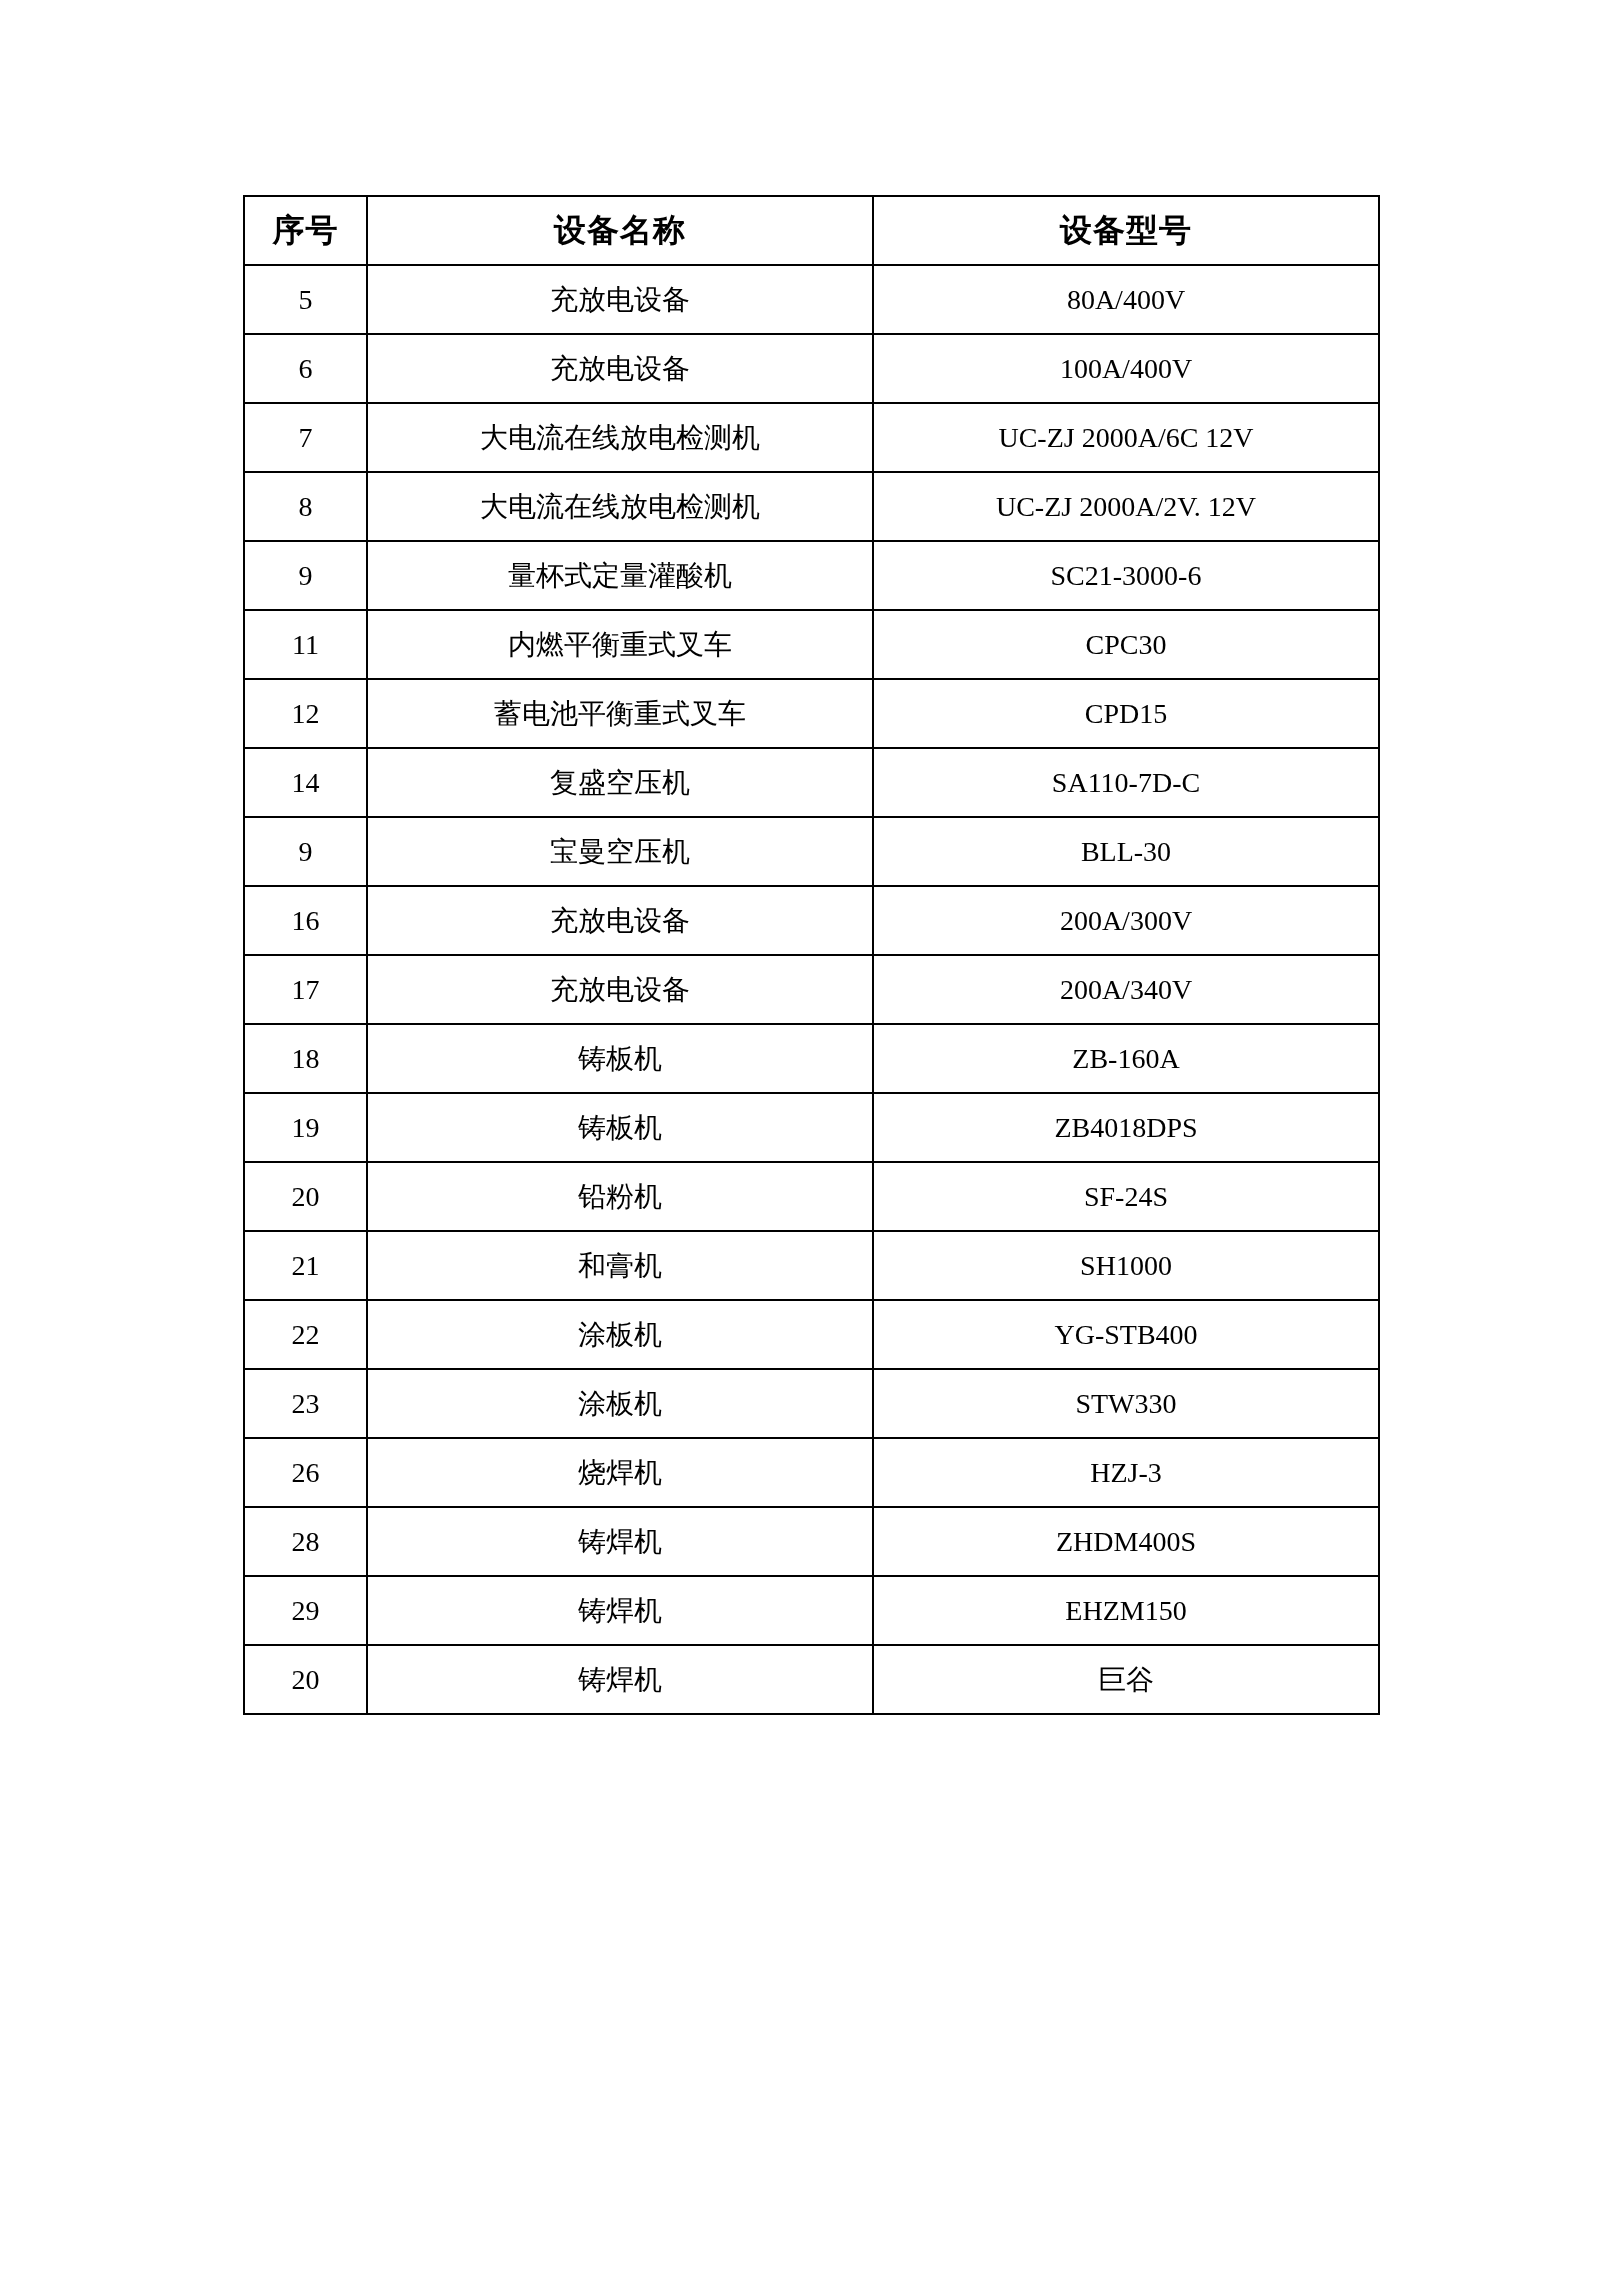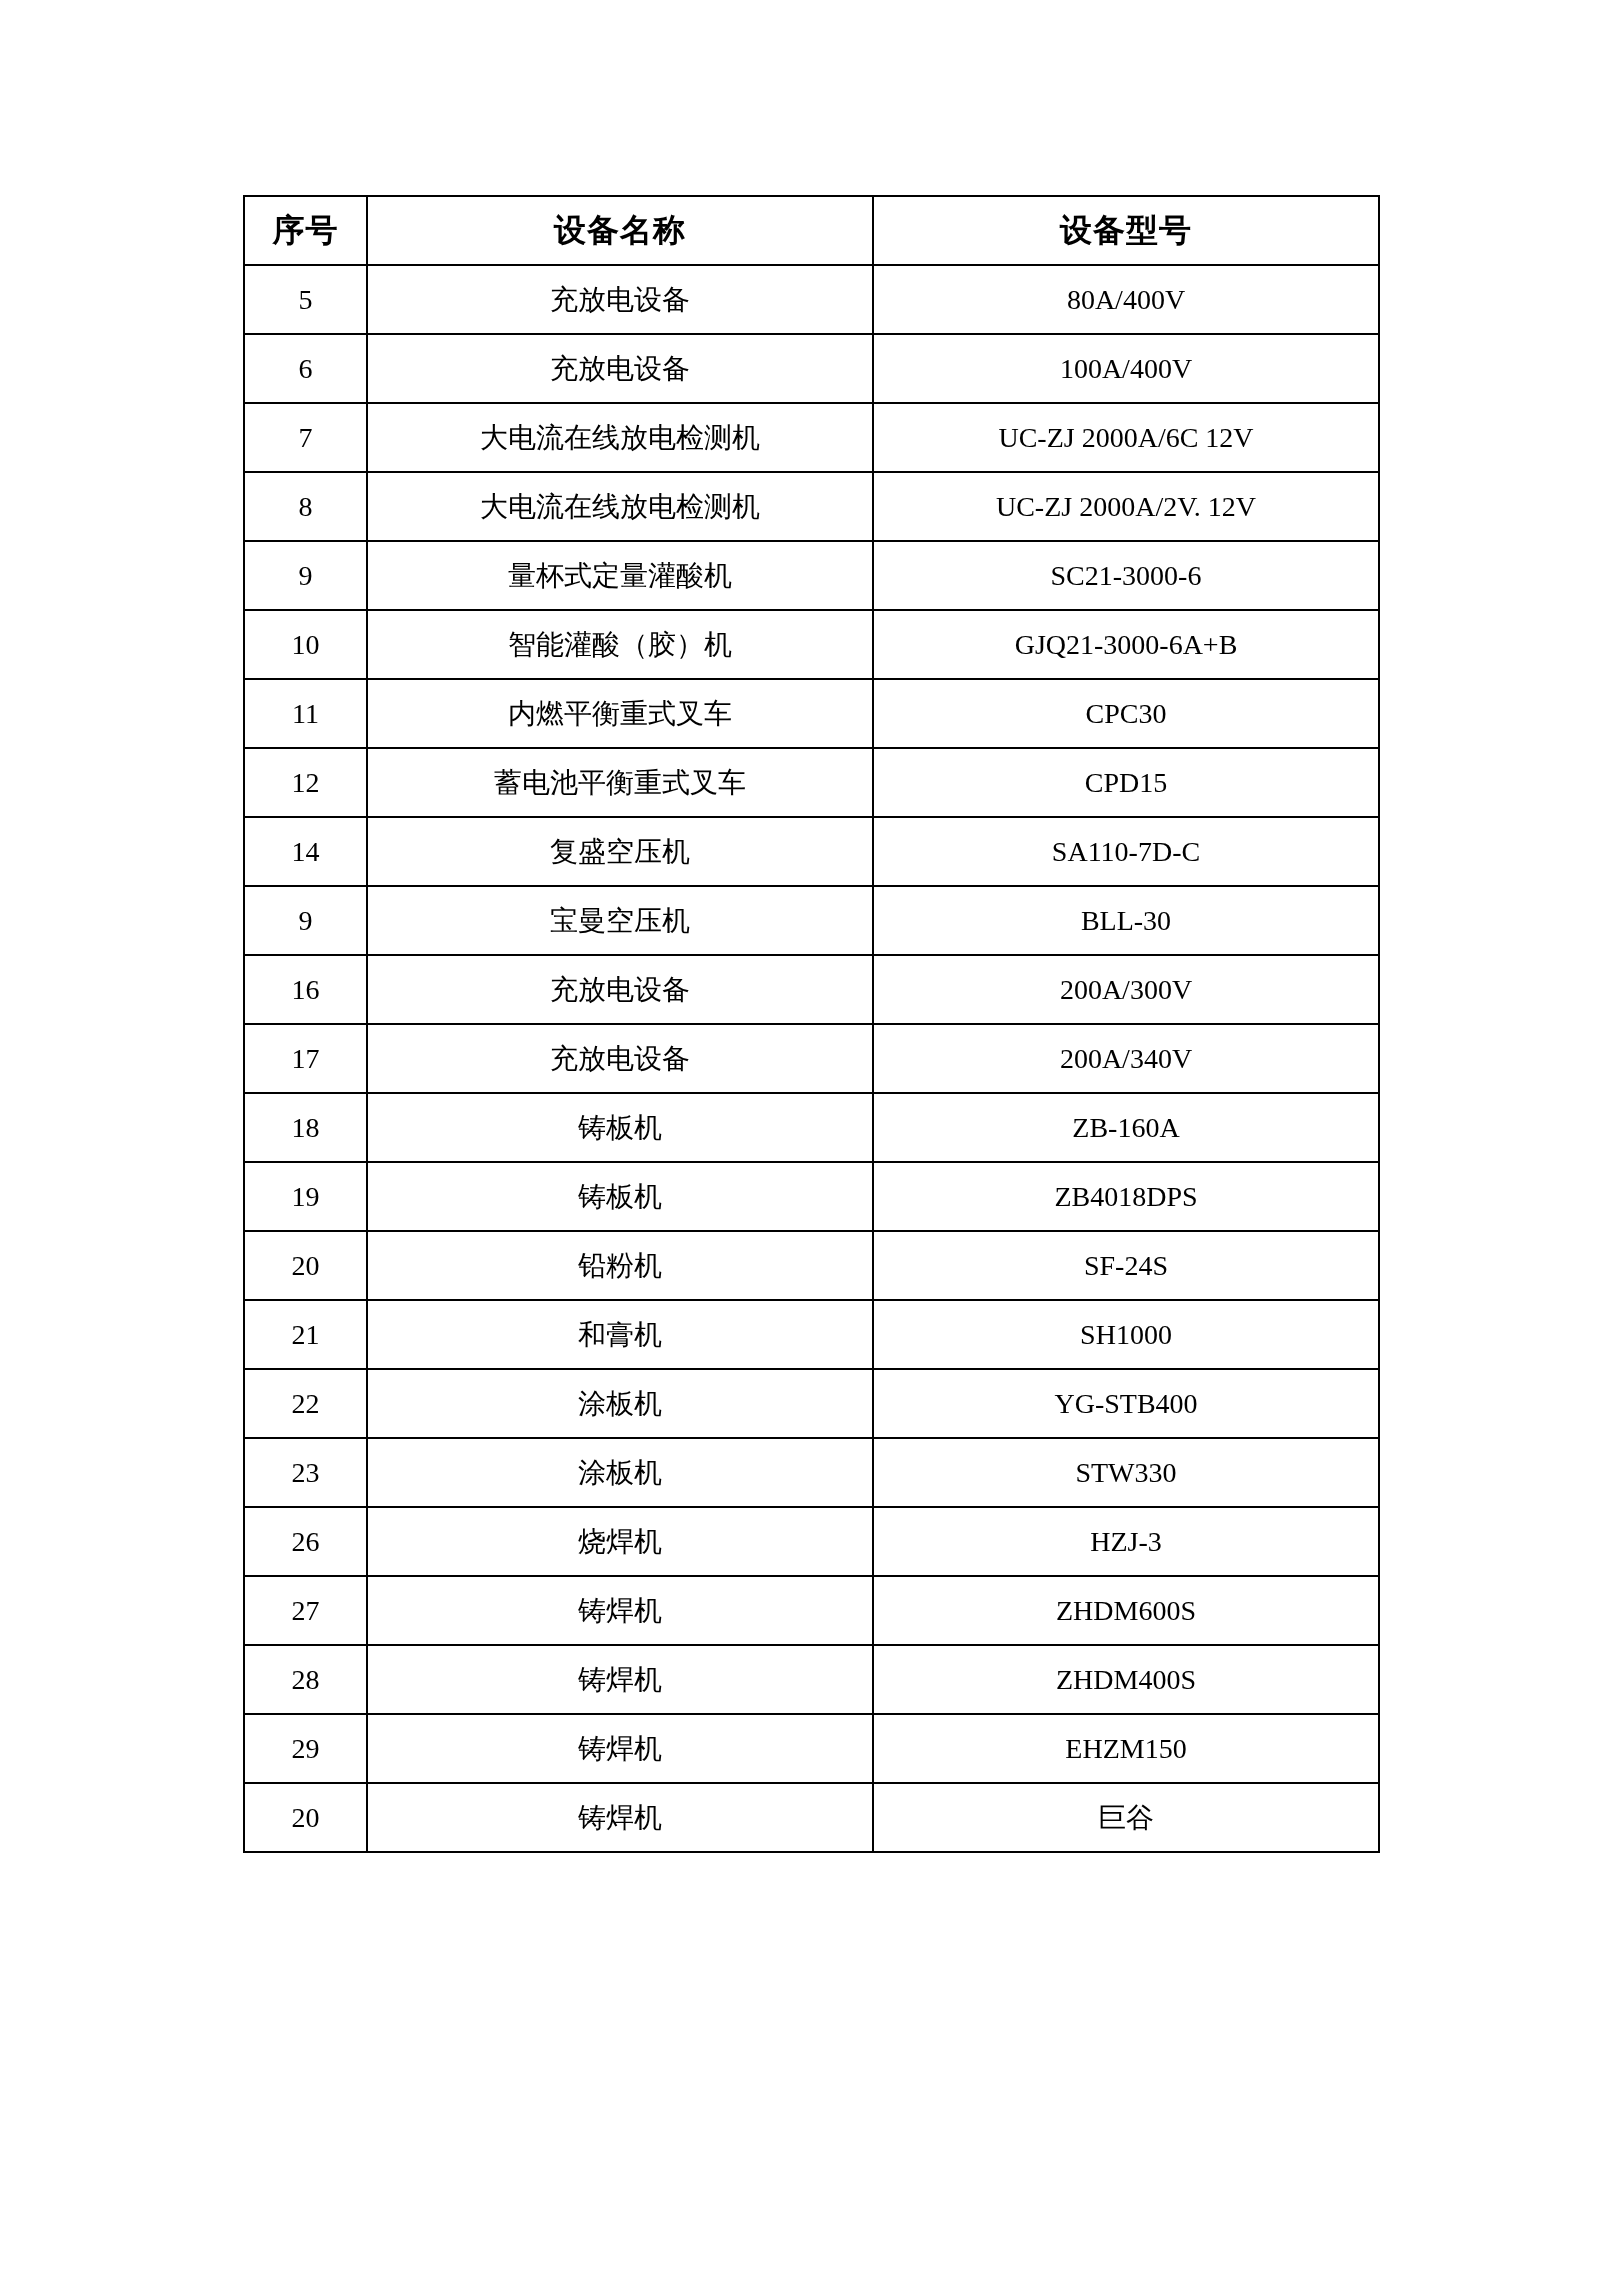--- a/index.html
+++ b/index.html
@@ -91,25 +91,20 @@
           <td class="cell-serial">8</td>
           <td class="cell-name">大电流在线放电检测机</td>
           <td class="cell-model">UC-ZJ 2000A/2V. 12V</td>
         </tr>
         <tr>
           <td class="cell-serial">9</td>
           <td class="cell-name">量杯式定量灌酸机</td>
           <td class="cell-model">SC21-3000-6</td>
         </tr>
         <tr>
-          <td class="cell-serial">10</td>
-          <td class="cell-name">智能灌酸（胶）机</td>
-          <td class="cell-model">GJQ21-3000-6A+B</td>
-        </tr>
-        <tr>
           <td class="cell-serial">11</td>
           <td class="cell-name">内燃平衡重式叉车</td>
           <td class="cell-model">CPC30</td>
         </tr>
         <tr>
           <td class="cell-serial">12</td>
           <td class="cell-name">蓄电池平衡重式叉车</td>
           <td class="cell-model">CPD15</td>
         </tr>
         <tr>
@@ -161,25 +156,20 @@
           <td class="cell-serial">23</td>
           <td class="cell-name">涂板机</td>
           <td class="cell-model">STW330</td>
         </tr>
         <tr>
           <td class="cell-serial">26</td>
           <td class="cell-name">烧焊机</td>
           <td class="cell-model">HZJ-3</td>
         </tr>
         <tr>
-          <td class="cell-serial">27</td>
-          <td class="cell-name">铸焊机</td>
-          <td class="cell-model">ZHDM600S</td>
-        </tr>
-        <tr>
           <td class="cell-serial">28</td>
           <td class="cell-name">铸焊机</td>
           <td class="cell-model">ZHDM400S</td>
         </tr>
         <tr>
           <td class="cell-serial">29</td>
           <td class="cell-name">铸焊机</td>
           <td class="cell-model">EHZM150</td>
         </tr>
         <tr>

